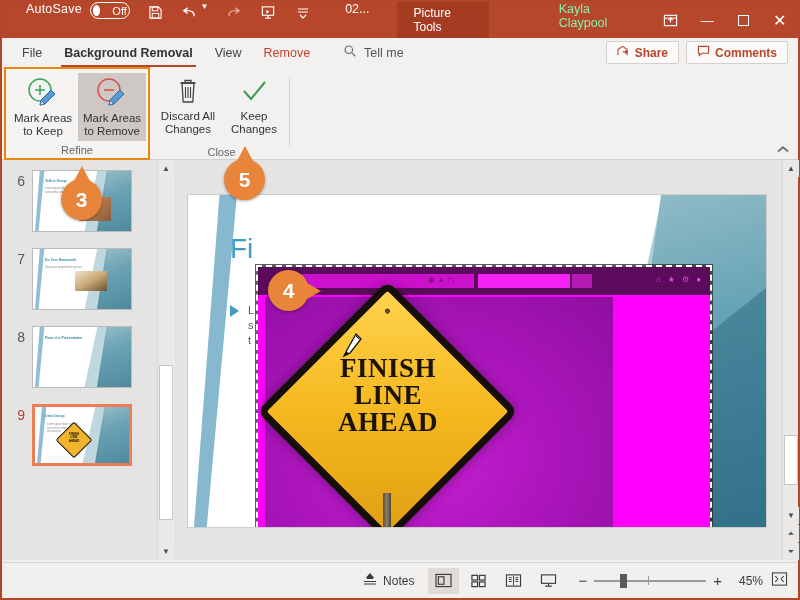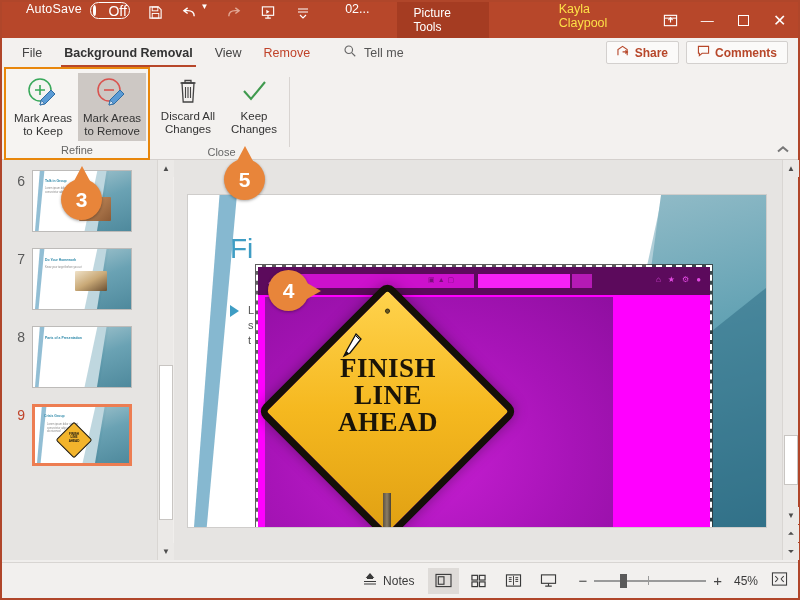--- a/index.html
+++ b/index.html
@@ -22,34 +22,34 @@
     color: #fff; font-size: 12.5px; margin-left: 24px; letter-spacing: .2px;
   }
   .toggle {
     margin-left: 8px; width: 40px; height: 17px; border-radius: 9px;
     border: 1.3px solid #ffffff; display: flex; align-items: center;
     padding: 0 2px; background: transparent;
   }
   .toggle .knob {
     width: 11px; height: 11px; border-radius: 50%; background: #fff;
   }
-  .toggle .tg-text { color: #fff; font-size: 14px; margin-left: 12px; }
+  .toggle .tg-text { color: #fff; font-size: 11px; margin-left: 12px; }
   .qat-icon {
     color: #fff; margin-left: 17px; font-size: 16px; line-height: 1;
     display: flex; align-items: center; justify-content: center;
     width: 20px; height: 20px;
   }
   .qat-icon.dim { color: #e2a895; }
   .qat-caret { color: #fff; font-size: 8px; margin-left: 2px; }
   .doc-name { color: #fff; font-size: 12.5px; margin-left: 34px; }
   .ptools {
     margin-left: 28px; height: 36px; background: #a53c22; color: #fff;
     font-size: 12px; display: flex; align-items: center; padding: 0 16px;
   }
-  .username { color: #fde047; font-size: 12.5px; margin-left: 70px; }
+  .username { color: #86efac; font-size: 12.5px; margin-left: 70px; }
   .winbtn {
     width: 42px; height: 36px; display: flex; align-items: center;
     justify-content: center; color: #fff; font-size: 14px;
   }
   .restore-box { width: 11px; height: 11px; border: 1.4px solid #fff; }
 
   
   .tabrow {
     position: absolute; left: 0; top: 36px; width: 796px; height: 29px;
     background: #f3f1ef; display: flex; align-items: center;
@@ -342,21 +342,21 @@
   .zslider { position: relative; width: 112px; height: 14px; }
   .ztrack {
     position: absolute; left: 0; right: 0; top: 6px; height: 2px; background: #9a9a9a;
   }
   .zmid {
     position: absolute; left: 54px; top: 2px; width: 1px; height: 9px; background: #9a9a9a;
   }
   .zthumb {
     position: absolute; left: 26px; top: 0; width: 7px; height: 14px; background: #5a5a5a;
   }
-  .zpct { font-size: 12px; color: #3a3a3a; width: 34px; text-align: center; }
+  .zpct { font-size: 12px; color: #3a3a3a; width: 34px; text-align: right; }
   .fitbtn { margin: 0 10px 0 8px; color: #3a3a3a; }
   .zsign { font-size: 15px; color: #444; }
 </style>
 </head>
 <body>
 
 <div id="app">
 
   <div class="titlebar">
     <span class="autosave-label">AutoSave</span>

